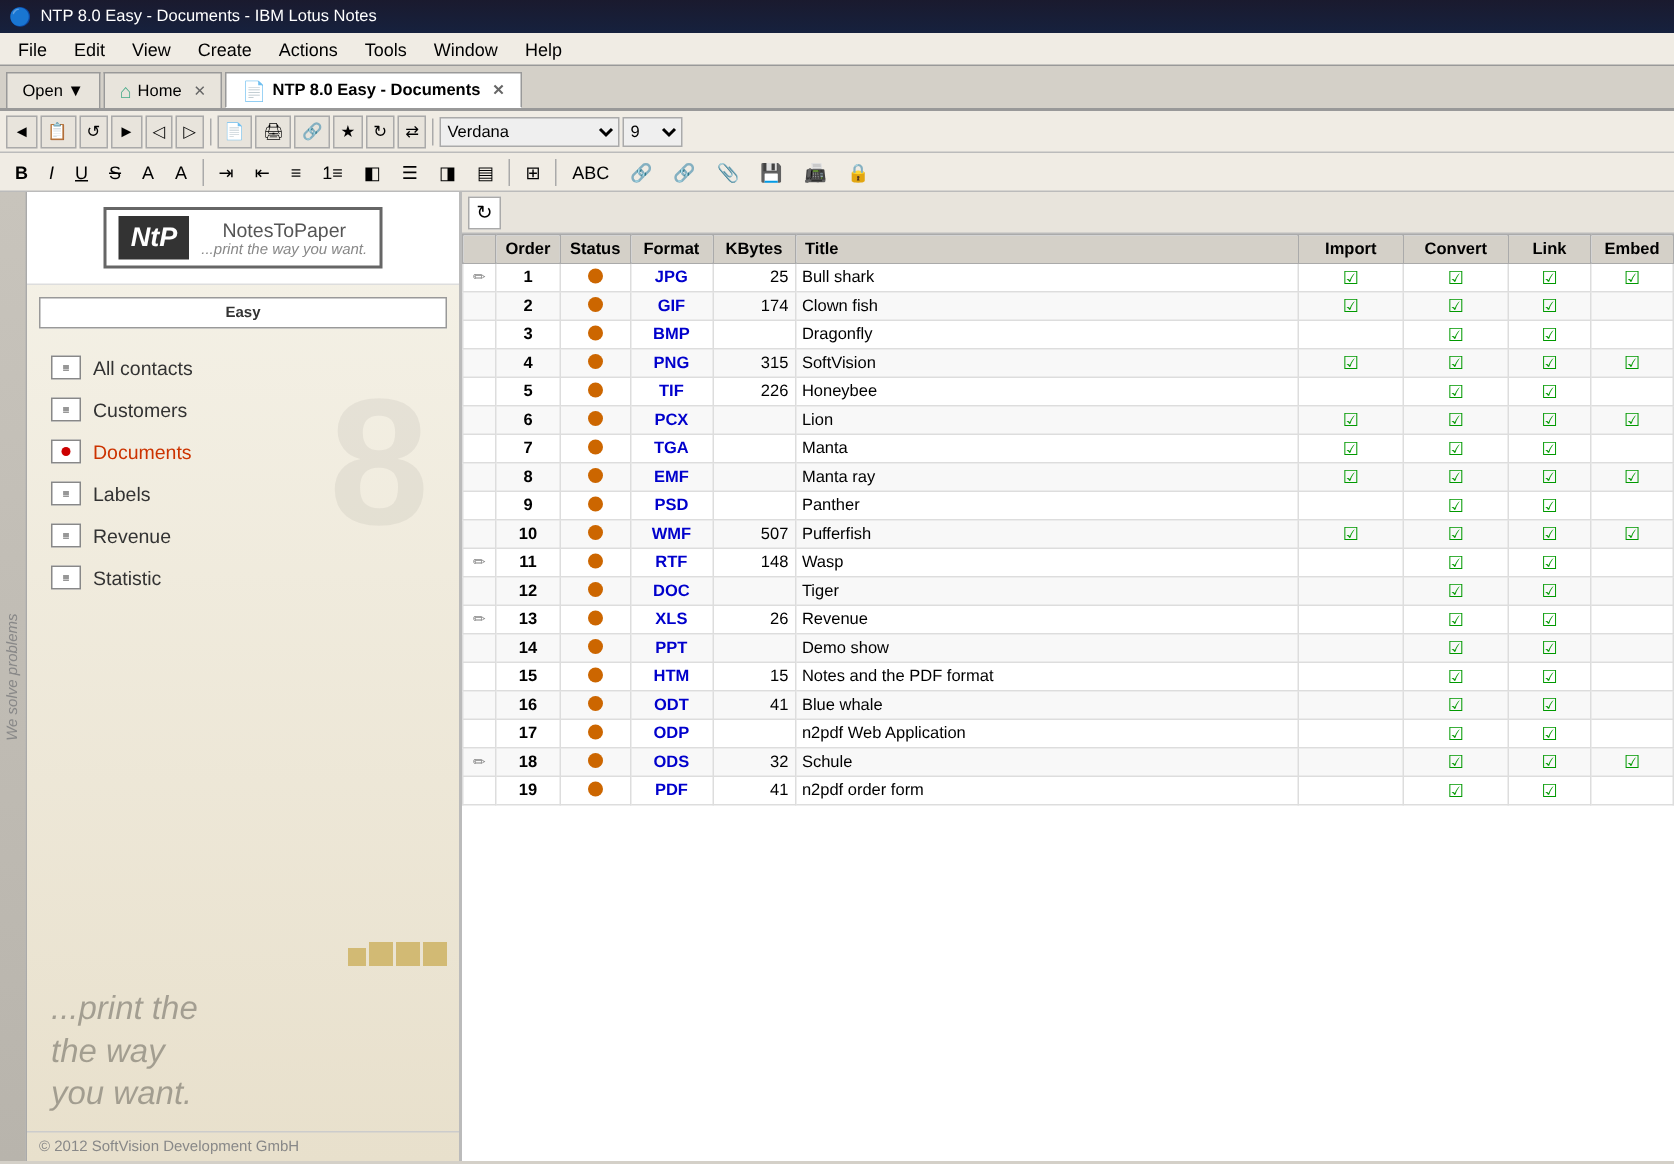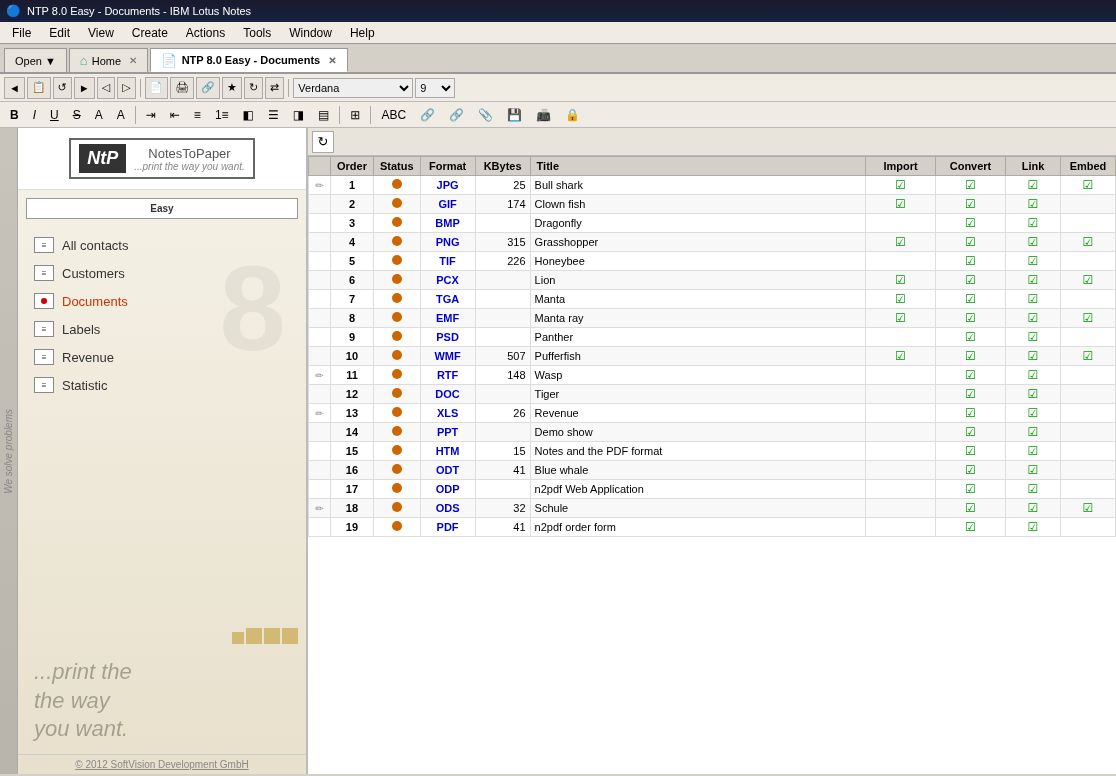--- a/index.html
+++ b/index.html
@@ -227,23 +227,22 @@
       font-size: 22px;
       color: rgba(0,0,0,0.3);
       font-style: italic;
       line-height: 1.3;
     }
 
     .sidebar-footer {
       padding: 4px 8px;
       font-size: 10px;
       color: #888;
-      text-align: center;
+      text-align: left;
       border-top: 1px solid #ccc;
-      text-decoration: underline;
     }
 
     .sidebar-gold-boxes {
       display: flex;
       gap: 2px;
       padding: 4px 8px;
       justify-content: flex-end;
     }
     .gold-box {
       width: 16px;
@@ -573,21 +572,21 @@
     <td style="text-align:center;"><span class="check-green">☑</span></td>
     <td style="text-align:center;"><span class="check-green">☑</span></td>
     <td style="text-align:center;"></td>
   </tr>
           <tr>
     <td style="text-align:center;"></td>
     <td class="order-cell">4</td>
     <td style="text-align:center;"><span class="status-dot" style="background:#cc6600;"></span></td>
     <td style="text-align:center;"><span class="format-png">PNG</span></td>
     <td style="text-align:right;">315</td>
-    <td>Grasshopper</td>
+    <td>SoftVision</td>
     <td style="text-align:center;"><span class="check-green">☑</span></td>
     <td style="text-align:center;"><span class="check-green">☑</span></td>
     <td style="text-align:center;"><span class="check-green">☑</span></td>
     <td style="text-align:center;"><span class="check-green">☑</span></td>
   </tr>
           <tr>
     <td style="text-align:center;"></td>
     <td class="order-cell">5</td>
     <td style="text-align:center;"><span class="status-dot" style="background:#cc6600;"></span></td>
     <td style="text-align:center;"><span class="format-tif">TIF</span></td>

